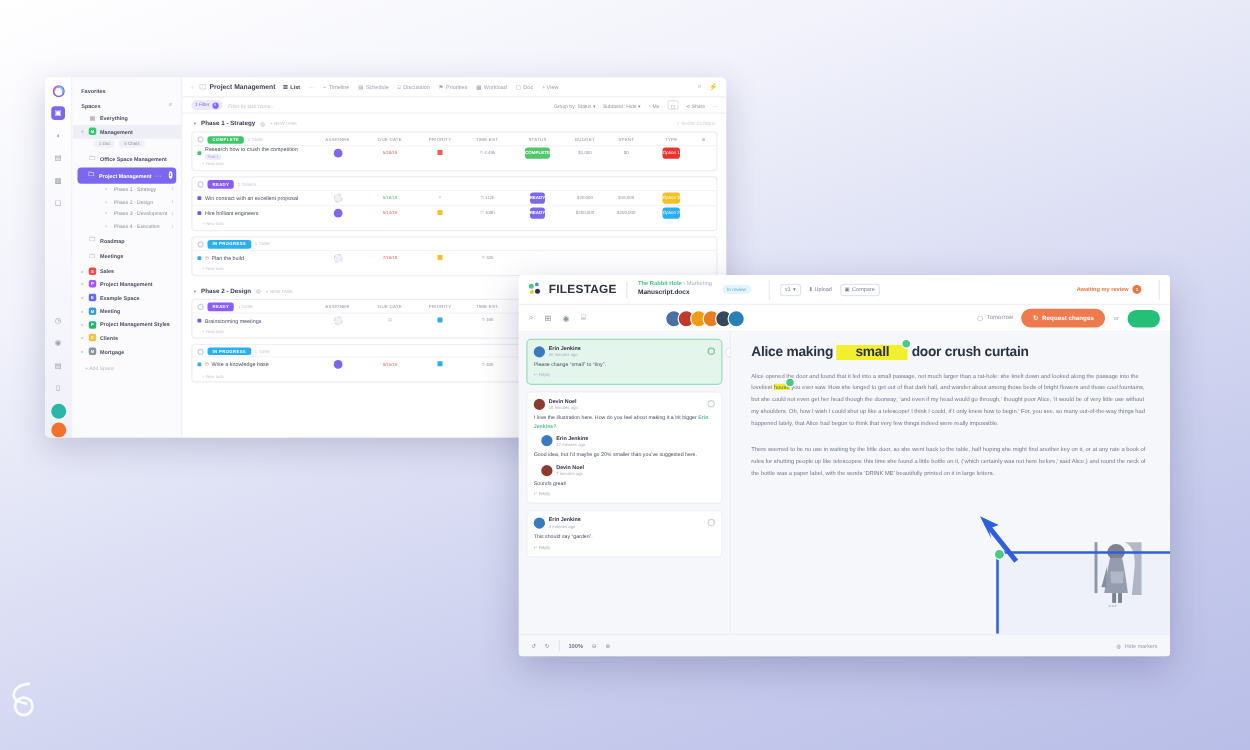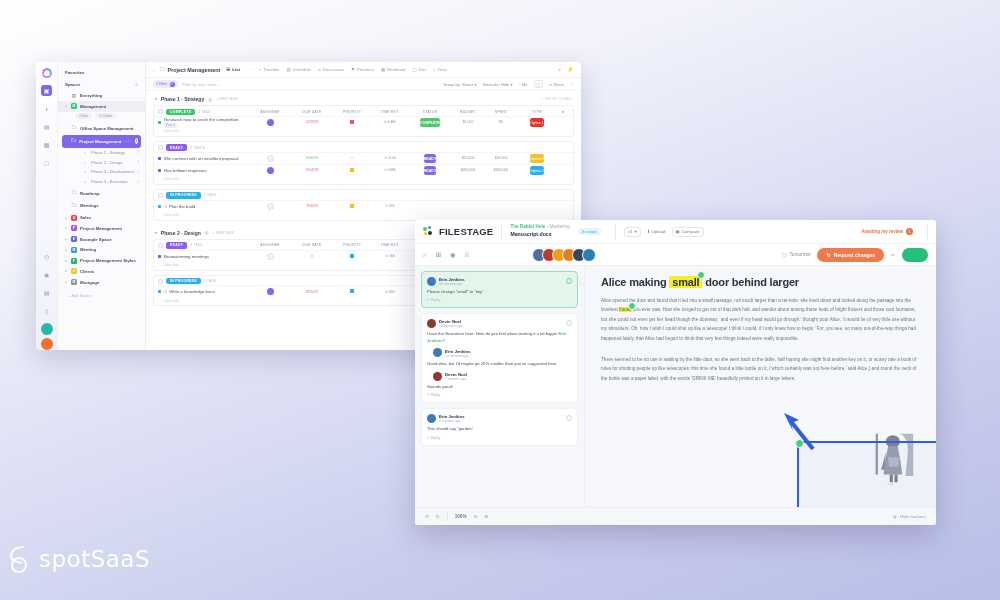--- a/index.html
+++ b/index.html
@@ -212,21 +212,21 @@
   .cm-reply { font-size:3.6px; color:#a8adbd; margin-top:3px;}
   .cm-nested { margin-top:4px; }
   .cm-collapse {
     position:absolute; right:-4px; top:12px; width:8px;height:8px;border-radius:50%;
     background:#fff; border:1px solid #e3e6ee; color:#9aa0b2; font-size:4px;
     display:flex;align-items:center;justify-content:center;
   }
 
   #fs-doc { flex:1; position:relative; overflow:hidden; background:#f6f7fa; padding: 10px 14px 0 16px;}
   .doc-title { font-size:11px; font-weight:bold; color:#2c3143; letter-spacing:-0.2px; position:relative;}
-  .hl-yellow { background:#f2ef2e; padding:0 3px; position:relative;}
+  .hl-yellow { background:#f2ef2e; padding:0 15px; position:relative;}
   .dot-green { position:absolute; width:8px;height:8px;border-radius:50%;background:#45cc82; border:1.2px solid #fff;}
   .doc-p { font-size:4.6px; color:#6e7488; line-height:2.05; margin-top:8px; letter-spacing:0.02px;}
   .doc-p .hl-sm { background:#f2ef2e; color:#5a5f72; position:relative;}
   .doc-img { position:absolute; right:16px; bottom:20px; width:48px; height:58px; opacity:0.82;}
   .blue-box {
     position:absolute; left:212px; top:175px; width:145px; height:105px;
     border:2.2px solid #2f5fe0; background:rgba(47,95,224,0.04);
   }
   .cursor-arrow { position:absolute; left:196px; top:145px; }
   #fs-bottom {
@@ -759,21 +759,21 @@
         </div>
         <div class="cm-body">This should say “garden”.</div>
         <div class="cm-reply">↩ <span>Reply</span></div>
       </div>
 
       <div class="cm-collapse">‹</div>
     </div>
 
     <div id="fs-doc">
       <div class="doc-title">
-        <span>Alice making </span><span class="hl-yellow"><span>small</span><span class="dot-green" style="right:-3px;top:-5px"></span></span><span> door behind larger</span>
+        <span>Alice making </span><span class="hl-yellow"><span>small</span><span class="dot-green" style="right:-3px;top:-5px"></span></span><span> door crush curtain</span>
       </div>
 
       <div class="doc-p">
         <span>Alice opened the door and found that it led into a small passage, not much larger than a rat-hole: she knelt down and looked along the passage into the loveliest </span><span class="hl-sm"><span>house</span><span class="dot-green" style="right:-4px;top:-5px"></span></span><span> you ever saw. How she longed to get out of that dark hall, and wander about among those beds of bright flowers and those cool fountains, but she could not even get her head though the doorway; ‘and even if my head would go through,’ thought poor Alice, ‘it would be of very little use without my shoulders. Oh, how I wish I could shut up like a telescope! I think I could, if I only knew how to begin.’ For, you see, so many out-of-the-way things had happened lately, that Alice had begun to think that very few things indeed were really impossible.</span>
       </div>
 
       <div class="doc-p" style="margin-top:12px">There seemed to be no use in waiting by the little door, so she went back to the table, half hoping she might find another key on it, or at any rate a book of rules for shutting people up like telescopes: this time she found a little bottle on it, (‘which certainly was not here before,’ said Alice,) and round the neck of the bottle was a paper label, with the words ‘DRINK ME’ beautifully printed on it in large letters.</div>
 
       <svg class="doc-img" viewBox="0 0 60 74">
         <g fill="#3b414f" opacity="0.85">
@@ -812,14 +812,13 @@
       <span>Hide markers</span>
     </span>
   </div>
 </div>
 
 <div id="spotlogo">
   <svg class="mark" viewBox="0 0 26 30">
     <path d="M16 3 C8 3 3 7 3 12 C3 17 9 18 14 19" fill="none" stroke="#ffffff" stroke-width="2.2" opacity="0.9"></path>
     <circle cx="11" cy="21" r="7" fill="none" stroke="#ffffff" stroke-width="2.2" opacity="0.9"></circle>
   </svg>
-  <span class="wm">spotSaaS</span>
 </div>
 
 </body></html>

